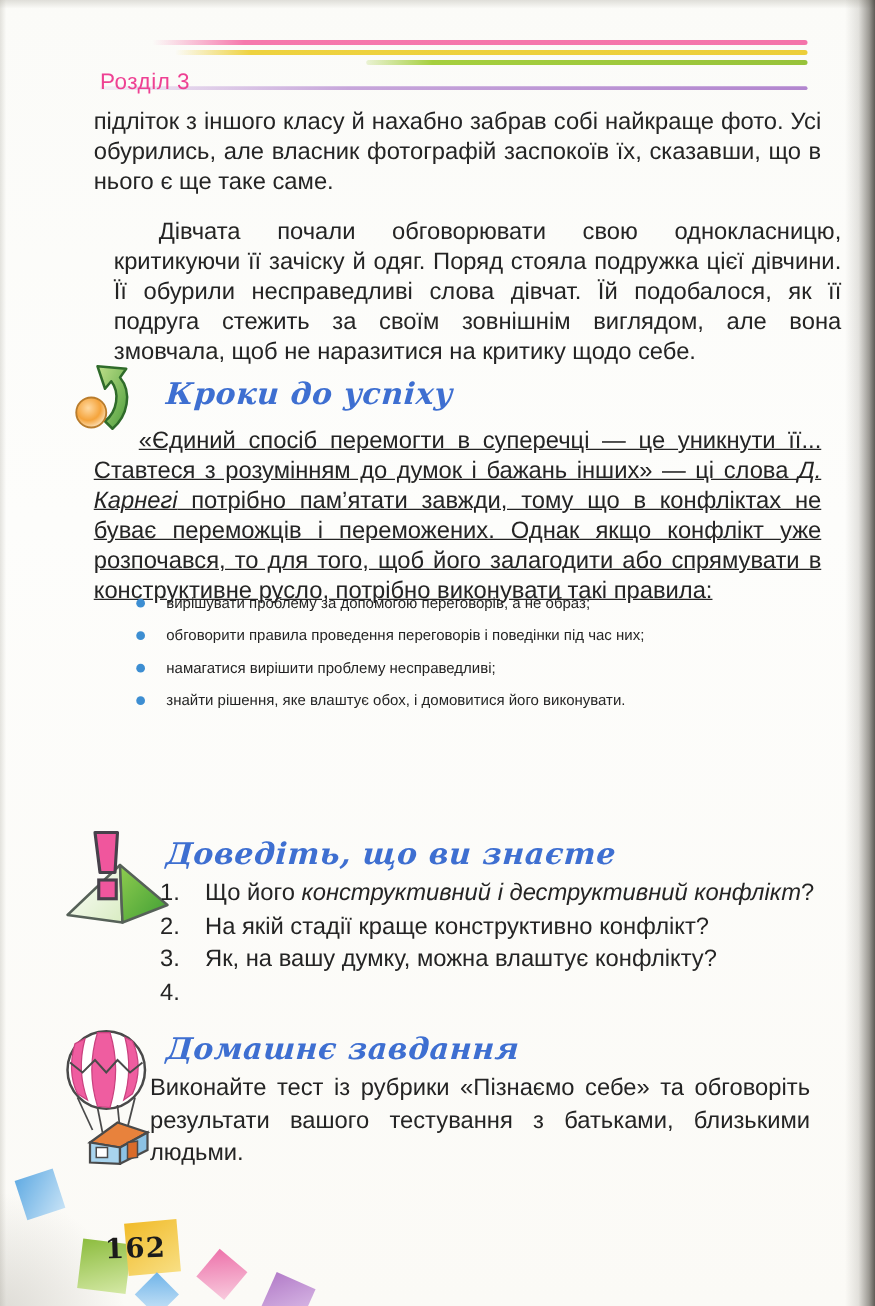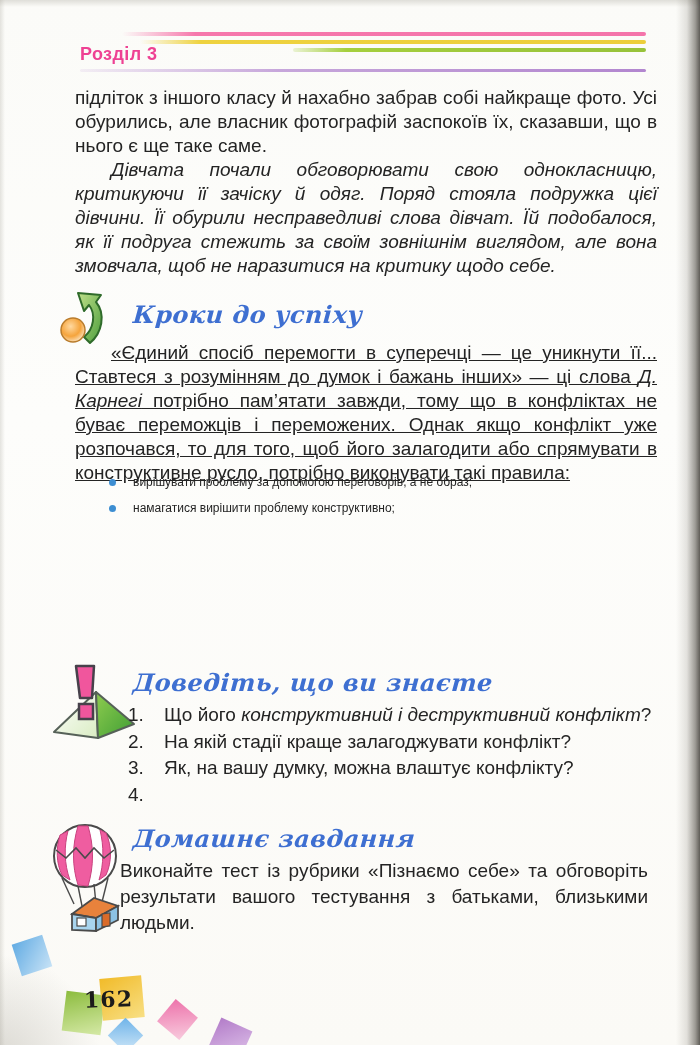--- a/index.html
+++ b/index.html
@@ -28,21 +28,21 @@
     background:linear-gradient(to right,rgba(246,124,175,0),#f678ac 14%,#f474aa 100%);}
   .s-yellow{top:40px;left:140px;width:506px;height:4px;
     background:linear-gradient(to right,rgba(240,210,70,0),#eed23f 12%,#ecce3a 100%);}
   .s-green{top:48px;left:293px;width:353px;height:4px;
     background:linear-gradient(to right,rgba(165,207,62,.2),#a5cf3e 15%,#97c23a 100%);}
   .s-blue{top:52px;left:300px;width:346px;height:13px;border-radius:4px;
     background:linear-gradient(to right,#5ea2e2 0%,#6fadе7 30%,#7fb8ec 45%,rgba(220,238,250,.85) 72%,rgba(255,255,255,0) 95%);}
   .s-purple{top:69px;left:80px;width:566px;height:3px;
     background:linear-gradient(to right,rgba(181,138,209,.12),rgba(181,138,209,.75) 35%,#b286cf 100%);}
 
-  .chapter{position:absolute;left:80px;top:44px;font-size:18px;font-weight:bold;
+  .chapter{position:absolute;left:80px;top:55px;font-size:18px;font-weight:normal;
     letter-spacing:.4px;color:#ee4193;}
 
   
   .body-block{position:absolute;left:75px;width:582px;font-size:19px;line-height:24px;
     text-align:justify;color:#242424;}
   .indent{text-indent:36px;}
 
   .script-heading{position:absolute;left:133px;font-family:"DejaVu Serif","Liberation Serif",serif;
     font-style:italic;font-weight:bold;font-size:24px;color:#3e6fd1;letter-spacing:.5px;
     transform:skewX(-4deg);}
@@ -91,21 +91,21 @@
   <div class="corner-smudge"></div>
 
   <div class="stripe s-pink"></div>
   <div class="stripe s-yellow"></div>
   <div class="stripe s-green"></div>
   <div class="stripe s-blue"></div>
   <div class="stripe s-purple"></div>
   <div class="chapter">Розділ 3</div>
 
   <p class="body-block" style="top:86px;margin:0;">підліток з іншого класу й нахабно забрав собі найкраще фото. Усі обурились, але власник фотографій заспокоїв їх, сказавши, що в нього є ще таке саме.</p>
-  <p class="body-block indent" style="top:158px;margin:0;font-style:italic;">Дівчата почали обговорювати свою однокласницю, критикуючи її зачіску й одяг. Поряд стояла подружка цієї дівчини. Її обурили несправедливі слова дівчат. Їй подобалося, як її подруга стежить за своїм зовнішнім виглядом, але вона змовчала, щоб не наразитися на критику щодо себе.</p>
+  <p class="body-block indent" style="top:158px;margin:16px;">Дівчата почали обговорювати свою однокласницю, критикуючи її зачіску й одяг. Поряд стояла подружка цієї дівчини. Її обурили несправедливі слова дівчат. Їй подобалося, як її подруга стежить за своїм зовнішнім виглядом, але вона змовчала, щоб не наразитися на критику щодо себе.</p>
 
   <div class="icon-box" style="left:56px;top:286px;width:54px;height:60px;">
     <svg width="54" height="60" viewBox="0 0 54 60">
       <defs>
         <linearGradient id="gArr" x1="0" y1="0" x2="1" y2="1">
           <stop offset="0" stop-color="#bfe08a"></stop>
             <stop offset="1" stop-color="#4d9e3c"></stop>
         </linearGradient>
         <radialGradient id="gBall" cx="0.4" cy="0.35" r="0.75">
           <stop offset="0" stop-color="#ffd9a0"></stop>
@@ -118,21 +118,23 @@
     </svg>
   </div>
   <div class="script-heading" style="top:300px;">Кроки до успіху</div>
 
   <p class="body-block indent" style="top:341px;margin:0;text-decoration:underline;">
     <span>«Єдиний спосіб перемогти в суперечці — це уникнути її... Ставтеся з розумінням до думок і бажань інших» — ці слова </span><em>Д. Карнегі</em><span> потрібно пам’ятати завжди, тому що в конфліктах не буває переможців і переможених. Однак якщо конфлікт уже розпочався, то для того, щоб його залагодити або спрямувати в конструктивне русло, потрібно виконувати такі правила:</span>
   </p>
 
   <ul class="bullets">
     <li><span class="dot"></span><span>вирішувати проблему за допомогою переговорів, а не образ;</span></li>
-    <li><span class="dot"></span><span>намагатися вирішити проблему конструктивно;</span></li>
+    <li><span class="dot"></span><span>обговорити правила проведення переговорів і поведінки під час них;</span></li>
+    <li><span class="dot"></span><span>намагатися вирішити проблему несправедливі;</span></li>
+    <li><span class="dot"></span><span>знайти рішення, яке влаштує обох, і домовитися його виконувати.</span></li>
   </ul>
 
   <div class="icon-box" style="left:50px;top:658px;width:88px;height:84px;">
     <svg width="88" height="84" viewBox="0 0 88 84">
       <defs>
         <linearGradient id="gPyrR" x1="0" y1="0" x2="1" y2="1">
           <stop offset="0" stop-color="#8fcc4f"></stop>
             <stop offset="1" stop-color="#3f9e34"></stop>
         </linearGradient>
         <linearGradient id="gPyrL" x1="0" y1="0" x2="1" y2="1">
@@ -148,21 +150,21 @@
   </div>
   <div class="script-heading" style="top:668px;">Доведіть, що ви знаєте</div>
 
   <div class="questions">
     <div class="q-row">
       <span class="q-num">1.</span>
       <span class="q-text"><span>Що його </span><em>конструктивний і деструктивний конфлікт</em><span>?</span></span>
     </div>
     <div class="q-row">
       <span class="q-num">2.</span>
-      <span class="q-text"><span>На якій стадії краще залагоджувати конфлікт?</span><em></em><span></span></span>
+      <span class="q-text"><span>На якій стадії краще конструктивно конфлікт?</span><em></em><span></span></span>
     </div>
     <div class="q-row">
       <span class="q-num">3.</span>
       <span class="q-text"><span>Як, на вашу думку, можна влаштує конфлікту?</span><em></em><span></span></span>
     </div>
     <div class="q-row">
       <span class="q-num">4.</span>
     </div>
   </div>
 

